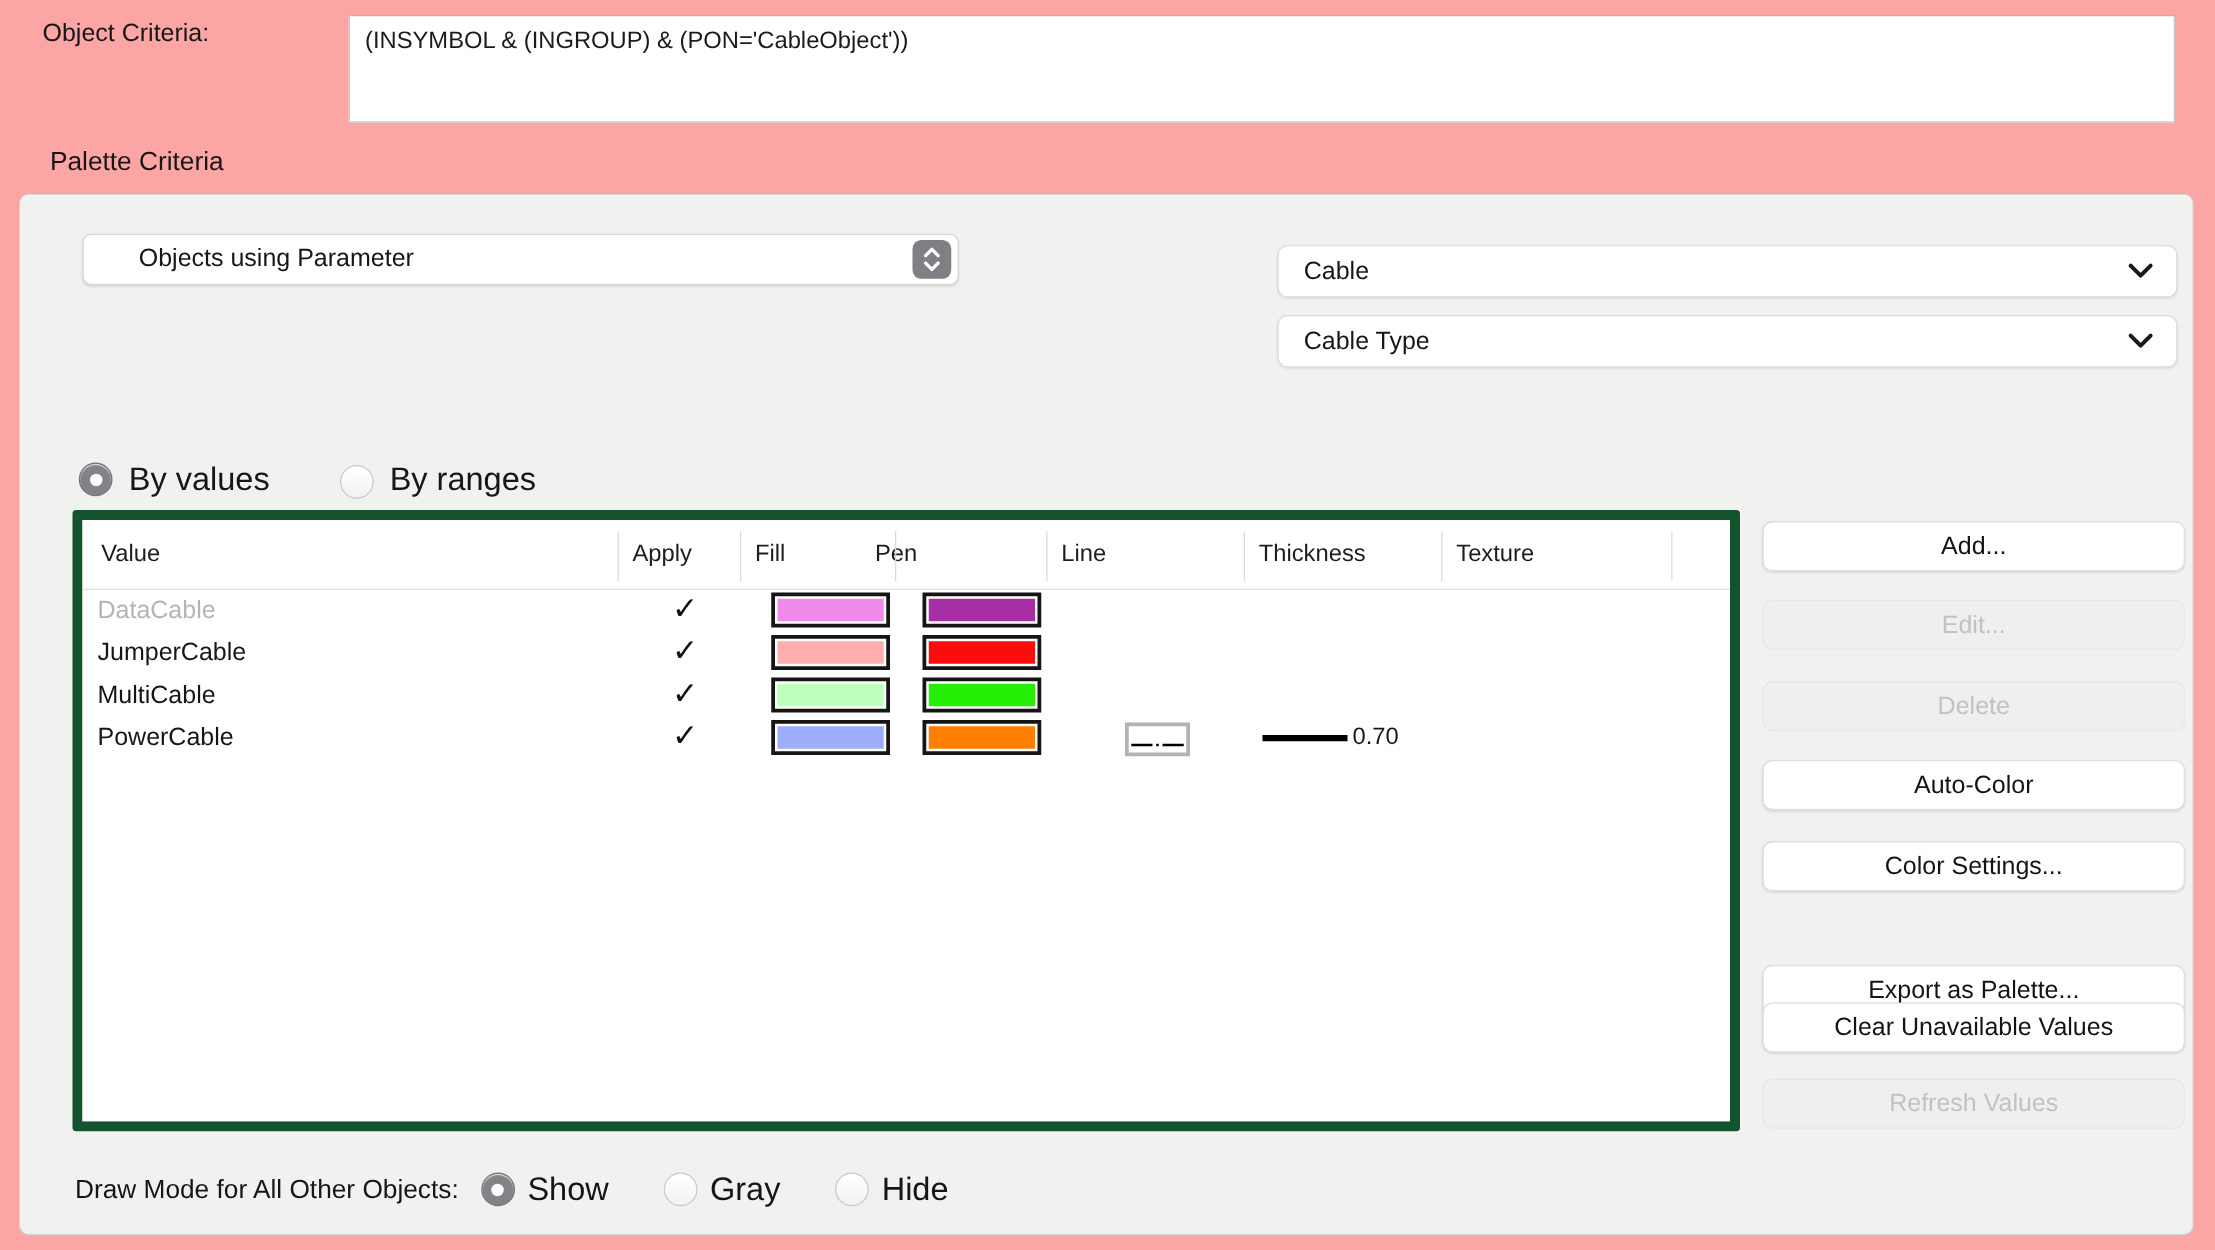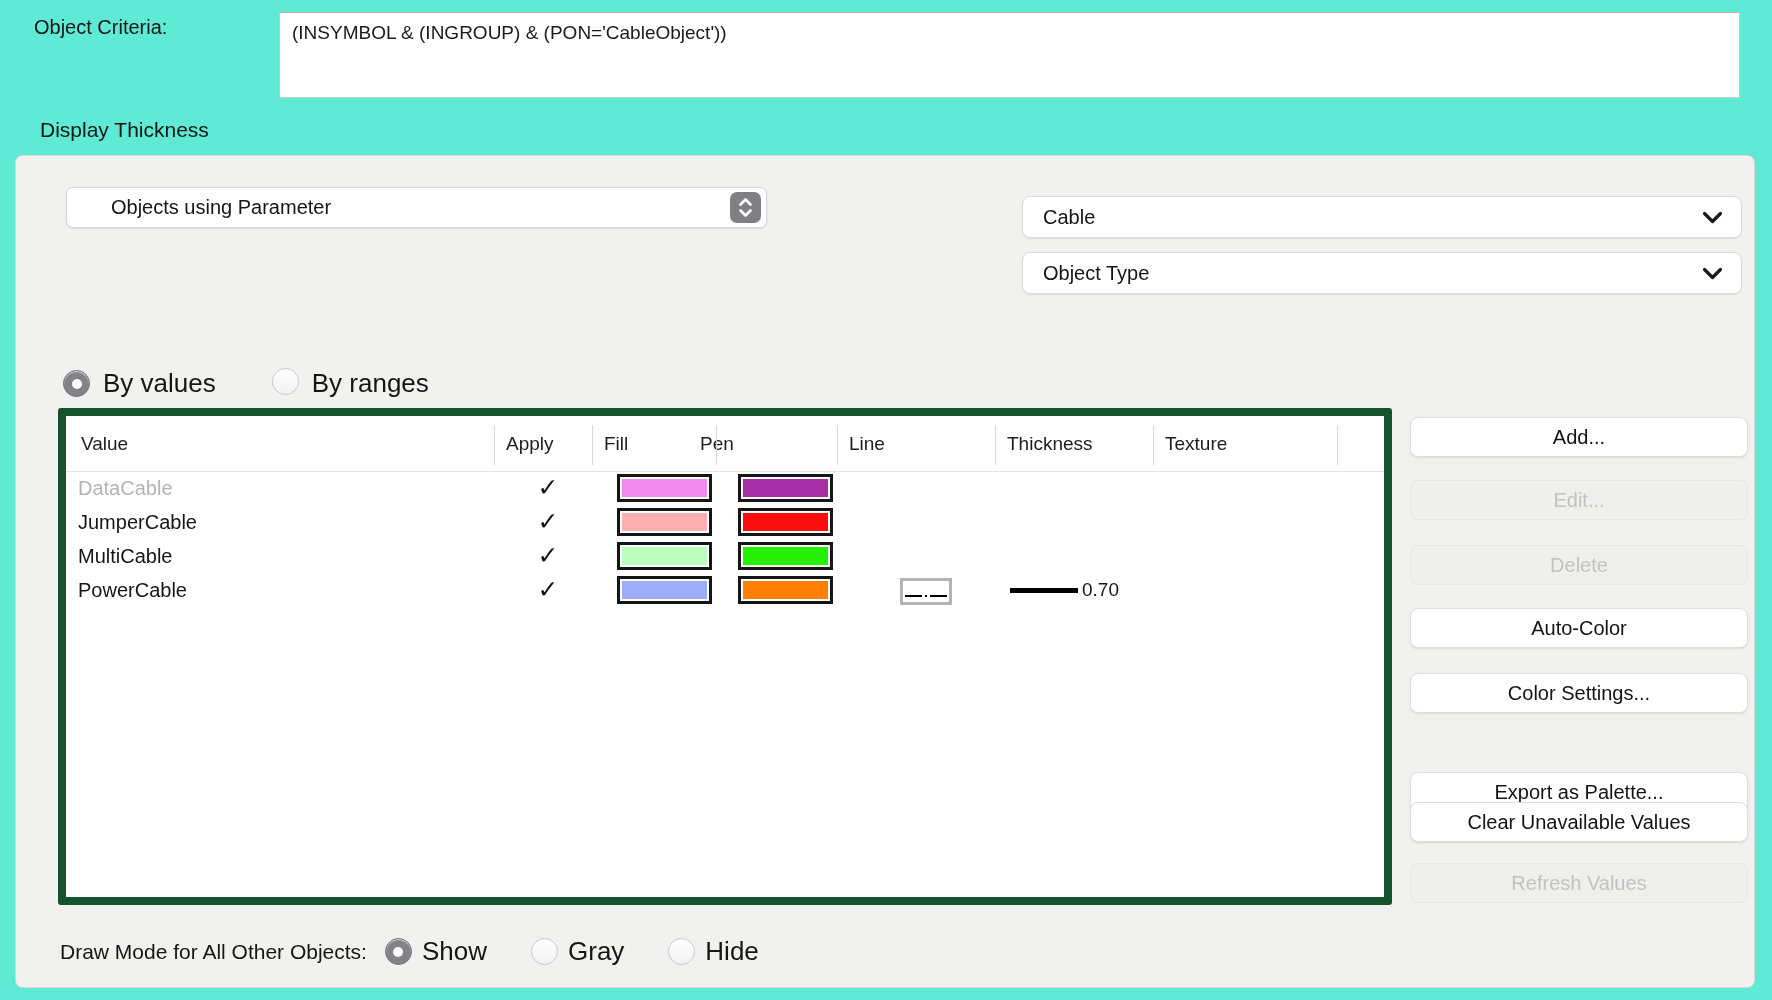--- a/index.html
+++ b/index.html
@@ -1,18 +1,18 @@
 <!DOCTYPE html>
 <html><head>
 <meta charset="utf-8">
 <style>
   * { margin:0; padding:0; box-sizing:border-box; }
   html,body { background:#F1F1F0; }
   body { font-family:"Liberation Sans","DejaVu Sans",sans-serif; color:#161617; }
-  #app { position:relative; width:1772px; height:1000px; background:#5eead4; overflow:hidden; }
+  #app { position:relative; width:1772px; height:1000px; background:#fca5a5; overflow:hidden; }
 
   .abs { position:absolute; }
 
   
   #object-criteria-label { left:34px; top:16px; font-size:20px; }
   #object-criteria-field {
     left:279px; top:12px; width:1461px; height:86px;
     background:#FFFFFF; border:1px solid #C9C9C9; border-top-color:#B5B5B5;
     font-size:19px; padding:8px 12px; color:#1b1b1c; line-height:1.25;
     resize:none; outline:none; font-family:inherit;
@@ -65,21 +65,21 @@
   }
   .radio.selected { background:#828287; border-color:#767679; }
   .radio.selected::after {
     content:""; position:absolute; left:50%; top:50%; width:10px; height:10px;
     margin:-5px 0 0 -5px; border-radius:50%; background:#FFFFFF;
   }
   .radio-label { font-size:26px; vertical-align:middle; }
 
   #byvalues-row { left:63px; top:368px; display:flex; align-items:center; }
   #byvalues-row .radio { margin-right:13px; }
-  #byranges-wrap { margin-left:56px; display:flex; align-items:flex-start; }
+  #byranges-wrap { margin-left:56px; display:flex; align-items:flex-end; }
   #byranges-wrap .radio { margin-right:13px; }
 
   
   #value-table {
     left:58px; top:408px; width:1334px; height:497px;
     border:8px solid #14532d; border-radius:3px; background:#FFFFFF;
   }
   #table-inner { position:relative; width:100%; height:100%; background:#FFFFFF; overflow:hidden; }
   .th { position:absolute; top:0; height:55px; line-height:55px; font-size:19px; color:#1d1d1f; }
   .col-sep { position:absolute; top:9px; height:40px; width:1px; background:#D9D9D9; }
@@ -130,21 +130,21 @@
   .dm-option .radio { margin-right:10px; }
 </style>
 </head>
 <body>
 
 <div id="app">
 
   <div class="abs" id="object-criteria-label">Object Criteria:</div>
   <textarea class="abs" id="object-criteria-field" spellcheck="false" style="">(INSYMBOL &amp; (INGROUP) &amp; (PON='CableObject'))</textarea>
 
-  <div class="abs" id="display-criteria-title">Display Thickness</div>
+  <div class="abs" id="display-criteria-title">Palette Criteria</div>
   <div class="abs" id="group-box"></div>
 
   <div class="abs" id="mode-popup">
     <span class="popup-text">Objects using Parameter</span>
     <span class="stepper">
       <svg width="19" height="23" viewBox="0 0 19 23">
         <path d="M4.5 8.5 L9.5 3.5 L14.5 8.5" stroke="#fff" stroke-width="2.7" fill="none" stroke-linecap="round" stroke-linejoin="round"></path>
         <path d="M4.5 14.5 L9.5 19.5 L14.5 14.5" stroke="#fff" stroke-width="2.7" fill="none" stroke-linecap="round" stroke-linejoin="round"></path>
       </svg>
     </span>
@@ -152,21 +152,21 @@
 
   <div class="abs dropdown" id="param-dropdown-1">
     <span>Cable</span>
     <span>
       <svg width="21" height="13" viewBox="0 0 21 13">
         <path d="M2.5 2.5 L10.5 10.5 L18.5 2.5" stroke="#1a1a1a" stroke-width="3.2" fill="none" stroke-linecap="round" stroke-linejoin="round"></path>
       </svg>
     </span>
   </div>
   <div class="abs dropdown" id="param-dropdown-2">
-    <span>Object Type</span>
+    <span>Cable Type</span>
     <span>
       <svg width="21" height="13" viewBox="0 0 21 13">
         <path d="M2.5 2.5 L10.5 10.5 L18.5 2.5" stroke="#1a1a1a" stroke-width="3.2" fill="none" stroke-linecap="round" stroke-linejoin="round"></path>
       </svg>
     </span>
   </div>
 
   <div class="abs" id="byvalues-row">
     <span class="radio selected"></span>
     <span class="radio-label">By values</span>

